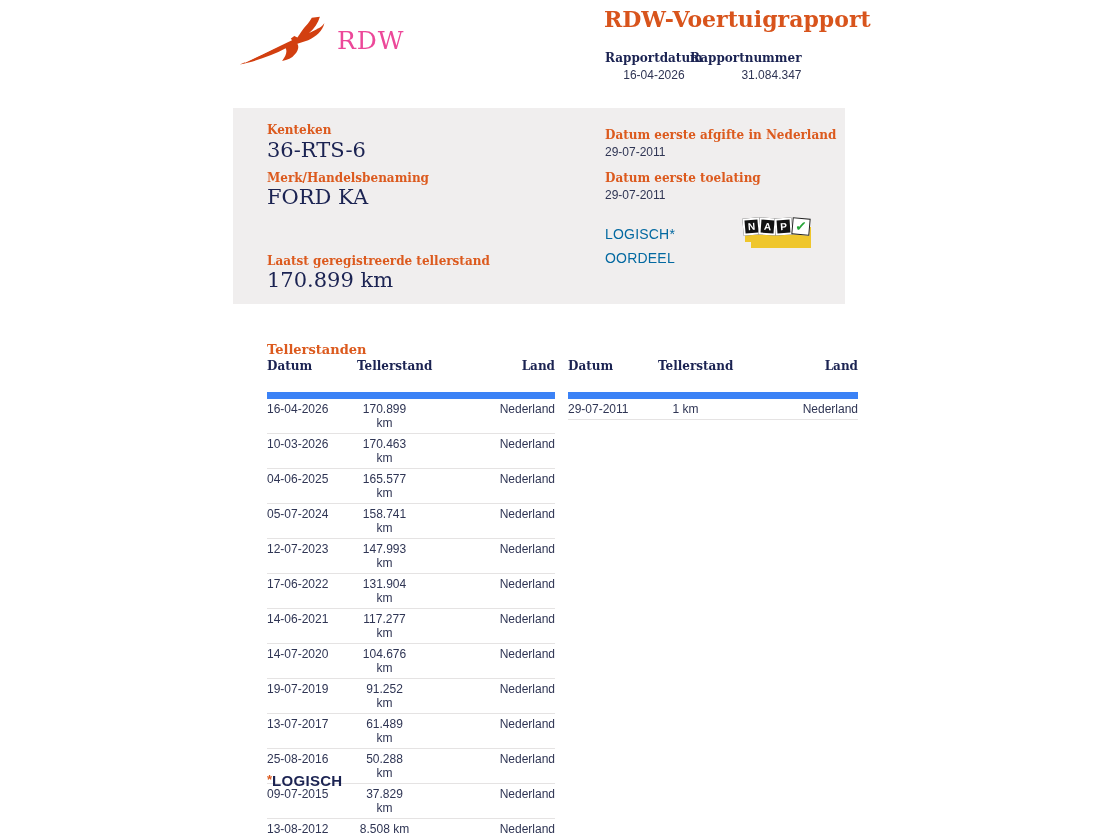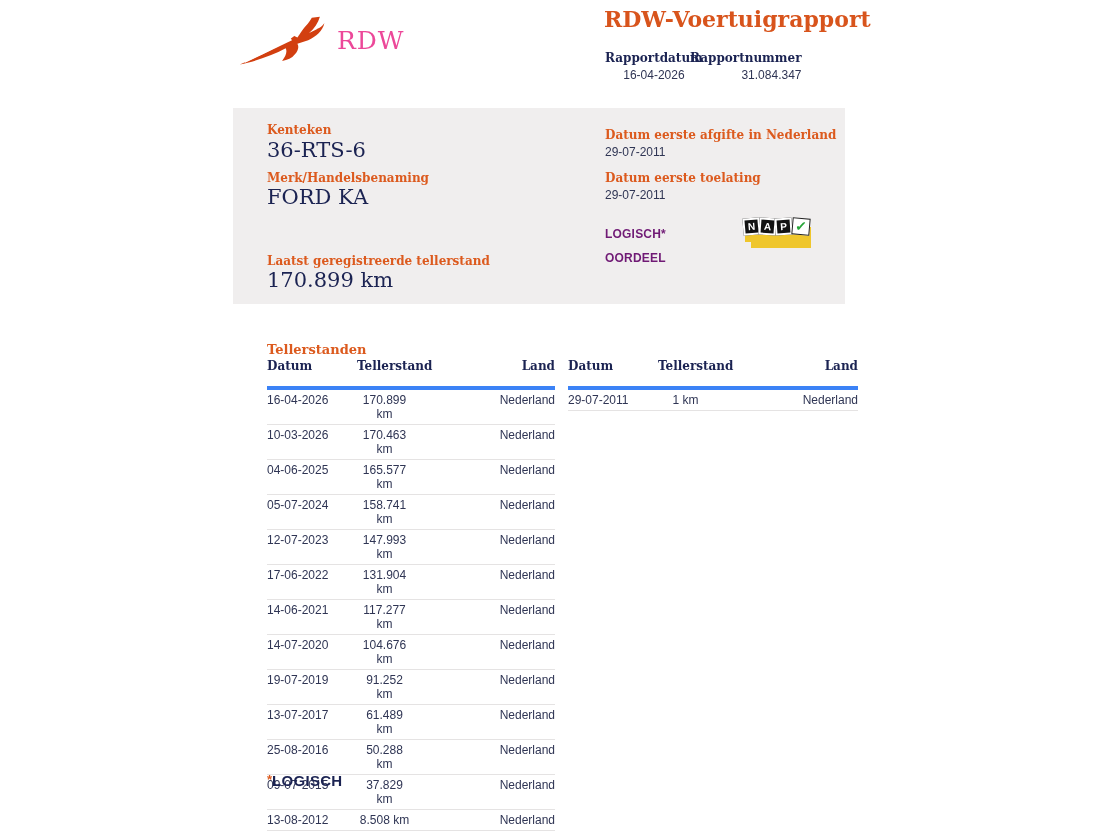--- a/index.html
+++ b/index.html
@@ -17,41 +17,41 @@
   .meta-col.c2 { left:690px; }
   .meta-label { font-family:"DejaVu Serif", serif; font-weight:bold; font-size:12px; color:#1B2352; }
   .meta-value { margin-top:3px; font-size:12px; color:#2F3554; }
 
   
   .panel { position:absolute; left:233px; top:108px; width:612px; height:196px; background:#F0EEEE; }
   .p-abs { position:absolute; }
   .olabel { font-family:"DejaVu Serif", serif; font-weight:bold; font-size:12px; color:#DC5A1E; }
   .bigval { font-family:"DejaVu Serif", serif; font-size:21px; color:#1B2352; }
   .smallval { font-size:12px; color:#2F3554; }
-  .oordeel { font-weight:bold; font-size:12px; line-height:24px; color:#701a75; letter-spacing:0.2px; }
+  .oordeel { font-weight:normal; font-size:14px; line-height:24px; color:#0369a1; letter-spacing:0.2px; }
 
   
   .nap { position:absolute; left:510px; top:110px; width:74px; height:36px; }
   .nap-yellow { position:absolute; left:2px; top:9px; width:66px; height:21px; background:#EFC62C; }
   .nap-notch { position:absolute; left:2px; top:24px; width:6px; height:6px; background:#F0EEEE; }
   .nap-sq { position:absolute; top:0; width:17px; height:17px; background:#121212; border:2px solid #fff;
             color:#fff; font-weight:bold; font-size:10px; display:flex; align-items:center; justify-content:center; }
   .nap-sq.s0 { left:0px;  transform:rotate(-5deg); }
   .nap-sq.s1 { left:16px; transform:rotate(4deg); }
   .nap-sq.s2 { left:32px; transform:rotate(-4deg); }
   .nap-check { position:absolute; left:49px; top:0; width:18px; height:17px; background:#fff; border:1px solid #222;
             transform:rotate(5deg); color:#27A539; font-weight:bold; font-size:14px; line-height:15px; text-align:center; }
 
   
   .tables-title { position:absolute; left:267px; top:342px; font-family:"DejaVu Serif", serif;
             font-weight:bold; font-size:13px; color:#DC5A1E; }
   .otable { position:absolute; top:359px; }
   .otable.left { left:267px; width:288px; }
   .otable.right { left:568px; width:290px; }
-  .thead { display:grid; grid-template-columns:90px 55px 1fr; border-bottom:4px solid #3b82f6; padding-bottom:13px; }
+  .thead { display:grid; grid-template-columns:90px 55px 1fr; border-bottom:7px solid #3b82f6; padding-bottom:19px; }
   .thead span { font-family:"DejaVu Serif", serif; font-weight:bold; font-size:12px; color:#1B2352; }
   .trow { display:grid; grid-template-columns:90px 55px 1fr; border-bottom:1px solid #E5E3E3; padding:3px 0 3px; }
   .tcell { font-size:12px; color:#2F3554; }
   .c1, .thead span.c1 { text-align:center; }
   .c2, .thead span.c2 { text-align:right; }
 
   
   .footnote-h { position:absolute; left:267px; top:772px; font-weight:bold; font-size:15px; }
   .footnote-h .ast { color:#DC5A1E; font-size:13px; vertical-align:2px; }
   .footnote-h .word { color:#1B2352; letter-spacing:0.3px;margin-top:10px; }

